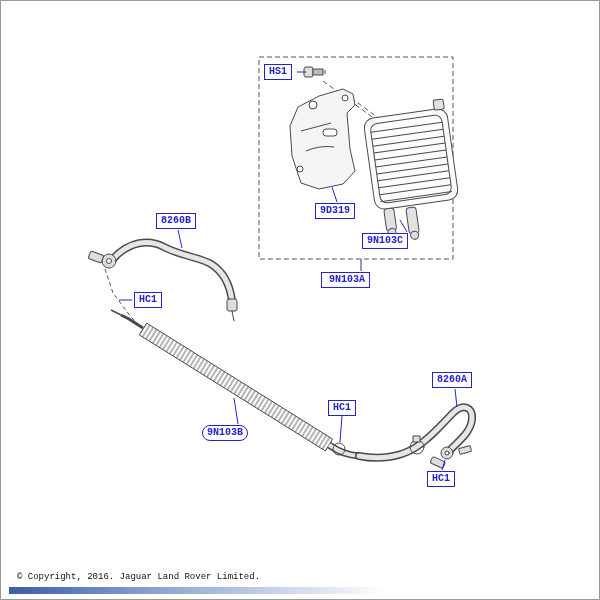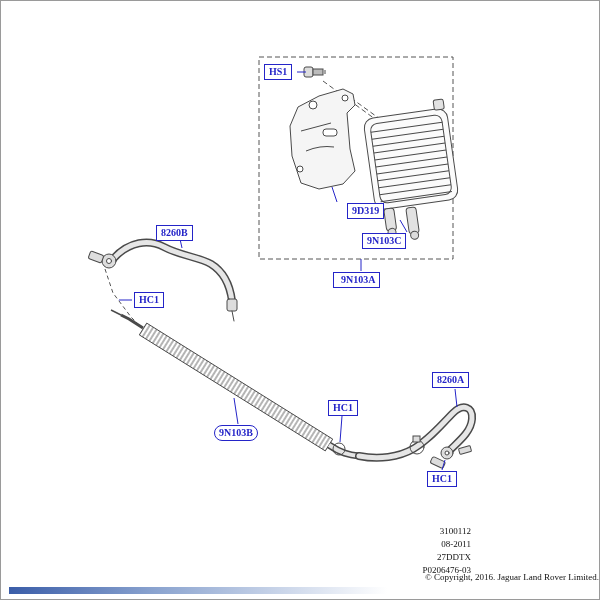--- a/index.html
+++ b/index.html
@@ -1,33 +1,33 @@
 <!DOCTYPE html>
 <html><head>
 <meta charset="utf-8">
 <style>
   html,body{margin:0;padding:0;background:#fff;}
   .page{
     position:relative;width:600px;height:600px;box-sizing:border-box;
     border:1px solid #9a9a9a;background:#fff;overflow:hidden;
-    font-family:Liberation Serif, serif;
+    font-family:Liberation Mono, monospace;
   }
   .art{position:absolute;left:0;top:0;width:600px;height:600px;}
   .plabel{
     position:absolute;border:1px solid #2424c8;color:#2424c8;background:#fff;
     font-size:10px;font-weight:bold;line-height:12px;padding:1px 4px;
     white-space:nowrap;
   }
   .info-block{
     position:absolute;top:524px;right:128px;text-align:right;
     font-size:9px;line-height:13px;color:#111;
   }
   .copyright{
-    position:absolute;left:0;right:0;top:571px;text-align:right;
-    font-size:9px;color:#111;
+    position:absolute;left:0;right:0;top:571px;text-align:left;
+    font-size:9px;color:#111;padding-left:16px;
   }
   .fade-bar{
     position:absolute;left:8px;right:8px;top:586px;height:7px;
     background:linear-gradient(to right,#3a5da8 0%,#8aa3cf 25%,#ffffff 65%);
   }
 </style>
 </head>
 <body>
 
 <div class="page">
@@ -128,34 +128,28 @@
       <line x1="177" y1="229" x2="181" y2="247"></line>
       <line x1="131" y1="299" x2="118" y2="299"></line>
       <line x1="237" y1="423" x2="233" y2="397"></line>
       <line x1="341" y1="415" x2="339" y2="441"></line>
       <line x1="454" y1="388" x2="456" y2="406"></line>
       <line x1="441" y1="469" x2="444" y2="459"></line>
     </g>
   </svg>
 
   <div class="plabel" style="left:263px;top:63px;">HS1</div>
-  <div class="plabel" style="left:314px;top:202px;margin-left:32px;">9D319</div>
+  <div class="plabel" style="left:314px;top:202px;">9D319</div>
   <div class="plabel" style="left:361px;top:232px;">9N103C</div>
-  <div class="plabel" style="left:332px;top:271px;padding-left:7px;">9N103A</div>
-  <div class="plabel" style="left:155px;top:212px;margin-top:12px;">8260B</div>
+  <div class="plabel" style="left:320px;top:271px;padding-left:7px;">9N103A</div>
+  <div class="plabel" style="left:155px;top:212px;">8260B</div>
   <div class="plabel" style="left:133px;top:291px;">HC1</div>
-  <div class="plabel" style="left:213px;top:424px;border-radius:8px;">9N103B</div>
+  <div class="plabel" style="left:201px;top:424px;border-radius:8px;">9N103B</div>
   <div class="plabel" style="left:327px;top:399px;">HC1</div>
   <div class="plabel" style="left:431px;top:371px;text-align:center;">8260A</div>
   <div class="plabel" style="left:426px;top:470px;">HC1</div>
 
-  <div class="info-block">
-    <div>3100112</div>
-    <div>08-2011</div>
-    <div>27DDTX</div>
-    <div>P0206476-03</div>
-  </div>
 
   <div class="copyright">© Copyright, 2016. Jaguar Land Rover Limited.</div>
 
   <div class="fade-bar"></div>
 
 </div>
 
 </body></html>

